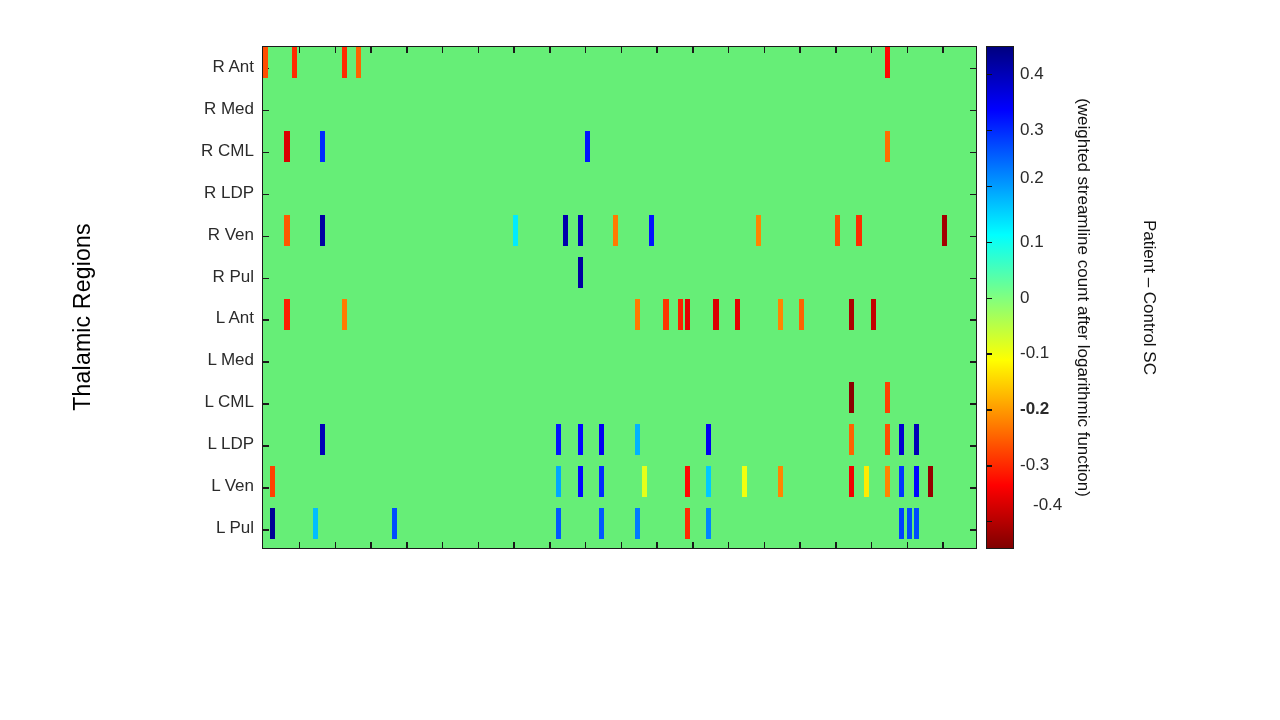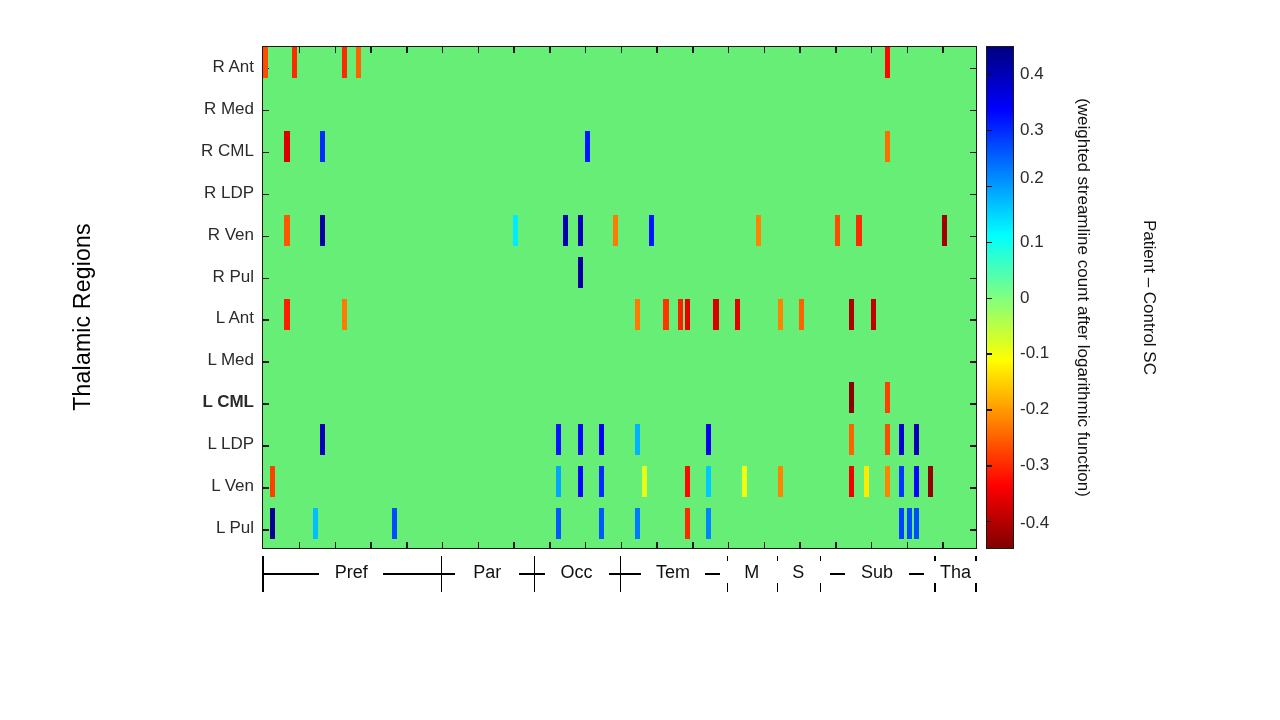--- a/index.html
+++ b/index.html
@@ -89,21 +89,21 @@
 
   <div id="rowlabels">
       <div class="rowlabel" style="top: 11.9583px;">R Ant</div>
       <div class="rowlabel" style="top: 53.875px;">R Med</div>
       <div class="rowlabel" style="top: 95.7917px;">R CML</div>
       <div class="rowlabel" style="top: 137.708px;">R LDP</div>
       <div class="rowlabel" style="top: 179.625px;">R Ven</div>
       <div class="rowlabel" style="top: 221.542px;">R Pul</div>
       <div class="rowlabel" style="top: 263.458px;">L Ant</div>
       <div class="rowlabel" style="top: 305.375px;">L Med</div>
-      <div class="rowlabel" style="top: 347.292px; font-weight: bold;">L CML</div>
+      <div class="rowlabel" style="top: 347.292px;">L CML</div>
       <div class="rowlabel" style="top: 389.208px;">L LDP</div>
       <div class="rowlabel" style="top: 431.125px;">L Ven</div>
       <div class="rowlabel" style="top: 473.042px;">L Pul</div>
     </div>
 
   <div id="plot">
       <div class="tickL" style="top: 20.9583px;"></div>
       <div class="tickR" style="top: 20.9583px;"></div>
       <div class="tickL" style="top: 62.875px;"></div>
       <div class="tickR" style="top: 62.875px;"></div>
@@ -231,63 +231,43 @@
       <div class="cell" style="left: 293.15px; top: 461.083px; width: 5.148px; height: 31.0183px; background: rgb(0, 88, 255);"></div>
       <div class="cell" style="left: 336.05px; top: 461.083px; width: 5.148px; height: 31.0183px; background: rgb(0, 88, 255);"></div>
       <div class="cell" style="left: 371.8px; top: 461.083px; width: 5.148px; height: 31.0183px; background: rgb(0, 122, 255);"></div>
       <div class="cell" style="left: 421.85px; top: 461.083px; width: 5.148px; height: 31.0183px; background: rgb(255, 43, 0);"></div>
       <div class="cell" style="left: 443.3px; top: 461.083px; width: 5.148px; height: 31.0183px; background: rgb(0, 133, 255);"></div>
       <div class="cell" style="left: 636.35px; top: 461.083px; width: 5.148px; height: 31.0183px; background: rgb(0, 65, 255);"></div>
       <div class="cell" style="left: 643.5px; top: 461.083px; width: 5.148px; height: 31.0183px; background: rgb(0, 76, 255);"></div>
       <div class="cell" style="left: 650.65px; top: 461.083px; width: 5.148px; height: 31.0183px; background: rgb(0, 76, 255);"></div>
     </div>
 
-  <div id="lobes">
-      <div class="baseline" style="width: 715px;"></div>
-      <div class="divider" style="left: 0px;"></div>
-      <div class="divider" style="left: 178.75px;"></div>
-      <div class="divider" style="left: 271.7px;"></div>
-      <div class="divider" style="left: 357.5px;"></div>
-      <div class="divider" style="left: 464.75px;"></div>
-      <div class="divider" style="left: 514.8px;"></div>
-      <div class="divider" style="left: 557.7px;"></div>
-      <div class="divider" style="left: 672.1px;"></div>
-      <div class="divider" style="left: 713.4px;"></div>
-      <div class="lobename" style="left: 57.375px; width: 64px;">Pref</div>
-      <div class="lobename" style="left: 193.225px; width: 64px;">Par</div>
-      <div class="lobename" style="left: 282.6px; width: 64px;">Occ</div>
-      <div class="lobename" style="left: 379.125px; width: 64px;">Tem</div>
-      <div class="lobename" style="left: 457.775px; width: 64px;">M</div>
-      <div class="lobename" style="left: 504.25px; width: 64px;">S</div>
-      <div class="lobename" style="left: 582.9px; width: 64px;">Sub</div>
-      <div class="lobename" style="left: 661.55px; width: 64px;">Tha</div>
-    </div>
 
   <div id="cbar">
     <div id="cbarfill" style="background: linear-gradient(to top, rgb(128, 0, 0) 0%, rgb(153, 0, 0) 2.5%, rgb(179, 0, 0) 5%, rgb(204, 0, 0) 7.5%, rgb(229, 0, 0) 10%, rgb(255, 0, 0) 12.5%, rgb(255, 26, 0) 15%, rgb(255, 51, 0) 17.5%, rgb(255, 76, 0) 20%, rgb(255, 102, 0) 22.5%, rgb(255, 128, 0) 25%, rgb(255, 153, 0) 27.5%, rgb(255, 179, 0) 30%, rgb(255, 204, 0) 32.5%, rgb(255, 229, 0) 35%, rgb(255, 255, 0) 37.5%, rgb(229, 255, 26) 40%, rgb(204, 255, 51) 42.5%, rgb(179, 255, 76) 45%, rgb(153, 255, 102) 47.5%, rgb(128, 255, 128) 50%, rgb(102, 255, 153) 52.5%, rgb(77, 255, 179) 55%, rgb(51, 255, 204) 57.5%, rgb(26, 255, 229) 60%, rgb(0, 255, 255) 62.5%, rgb(0, 229, 255) 65%, rgb(0, 204, 255) 67.5%, rgb(0, 179, 255) 70%, rgb(0, 153, 255) 72.5%, rgb(0, 128, 255) 75%, rgb(0, 102, 255) 77.5%, rgb(0, 77, 255) 80%, rgb(0, 51, 255) 82.5%, rgb(0, 25, 255) 85%, rgb(0, 0, 255) 87.5%, rgb(0, 0, 230) 90%, rgb(0, 0, 204) 92.5%, rgb(0, 0, 179) 95%, rgb(0, 0, 153) 97.5%, rgb(0, 0, 128) 100%);"></div>
   </div>
   <div id="cbticks">
       <div class="cbtick" style="left: 987px; top: 73.9px;"></div>
       <div class="cblabel" style="top: 65.9444px;">0.4</div>
       <div class="cbtick" style="left: 987px; top: 129.8px;"></div>
       <div class="cblabel" style="top: 121.833px;">0.3</div>
       <div class="cbtick" style="left: 987px; top: 185.7px;"></div>
       <div class="cblabel" style="top: 170px;">0.2</div>
       <div class="cbtick" style="left: 987px; top: 241.6px;"></div>
       <div class="cblabel" style="top: 233.611px;">0.1</div>
       <div class="cbtick" style="left: 987px; top: 297.5px;"></div>
       <div class="cblabel" style="top: 289.5px;">0</div>
       <div class="cbtick" style="left: 987px; top: 353.4px;"></div>
       <div class="cblabel" style="top: 345.389px;">-0.1</div>
       <div class="cbtick" style="left: 987px; top: 409.3px;"></div>
-      <div class="cblabel" style="top: 401.278px;">-0.2</div>
+      <div class="cblabel" style="top: 401.278px; font-weight: bold;">-0.2</div>
       <div class="cbtick" style="left: 987px; top: 465.2px;"></div>
       <div class="cblabel" style="top: 457.167px;">-0.3</div>
       <div class="cbtick" style="left: 987px; top: 521.1px;"></div>
-      <div class="cblabel" style="top: 515px;">-0.4</div>
+      <div class="cblabel" style="top: 497px; margin-left: 13px;">-0.4</div>
     </div>
   <div class="cbtitle" id="cbtitle-sub" style="left: 1094px; top: 46px;">(weighted streamline count after logarithmic function)</div>
   <div class="cbtitle" id="cbtitle-main" style="left: 1160px; top: 46px;">Patient – Control SC</div>
 
   <div id="caption">
     <br>
     <br>
   </div>
 </div>
 

